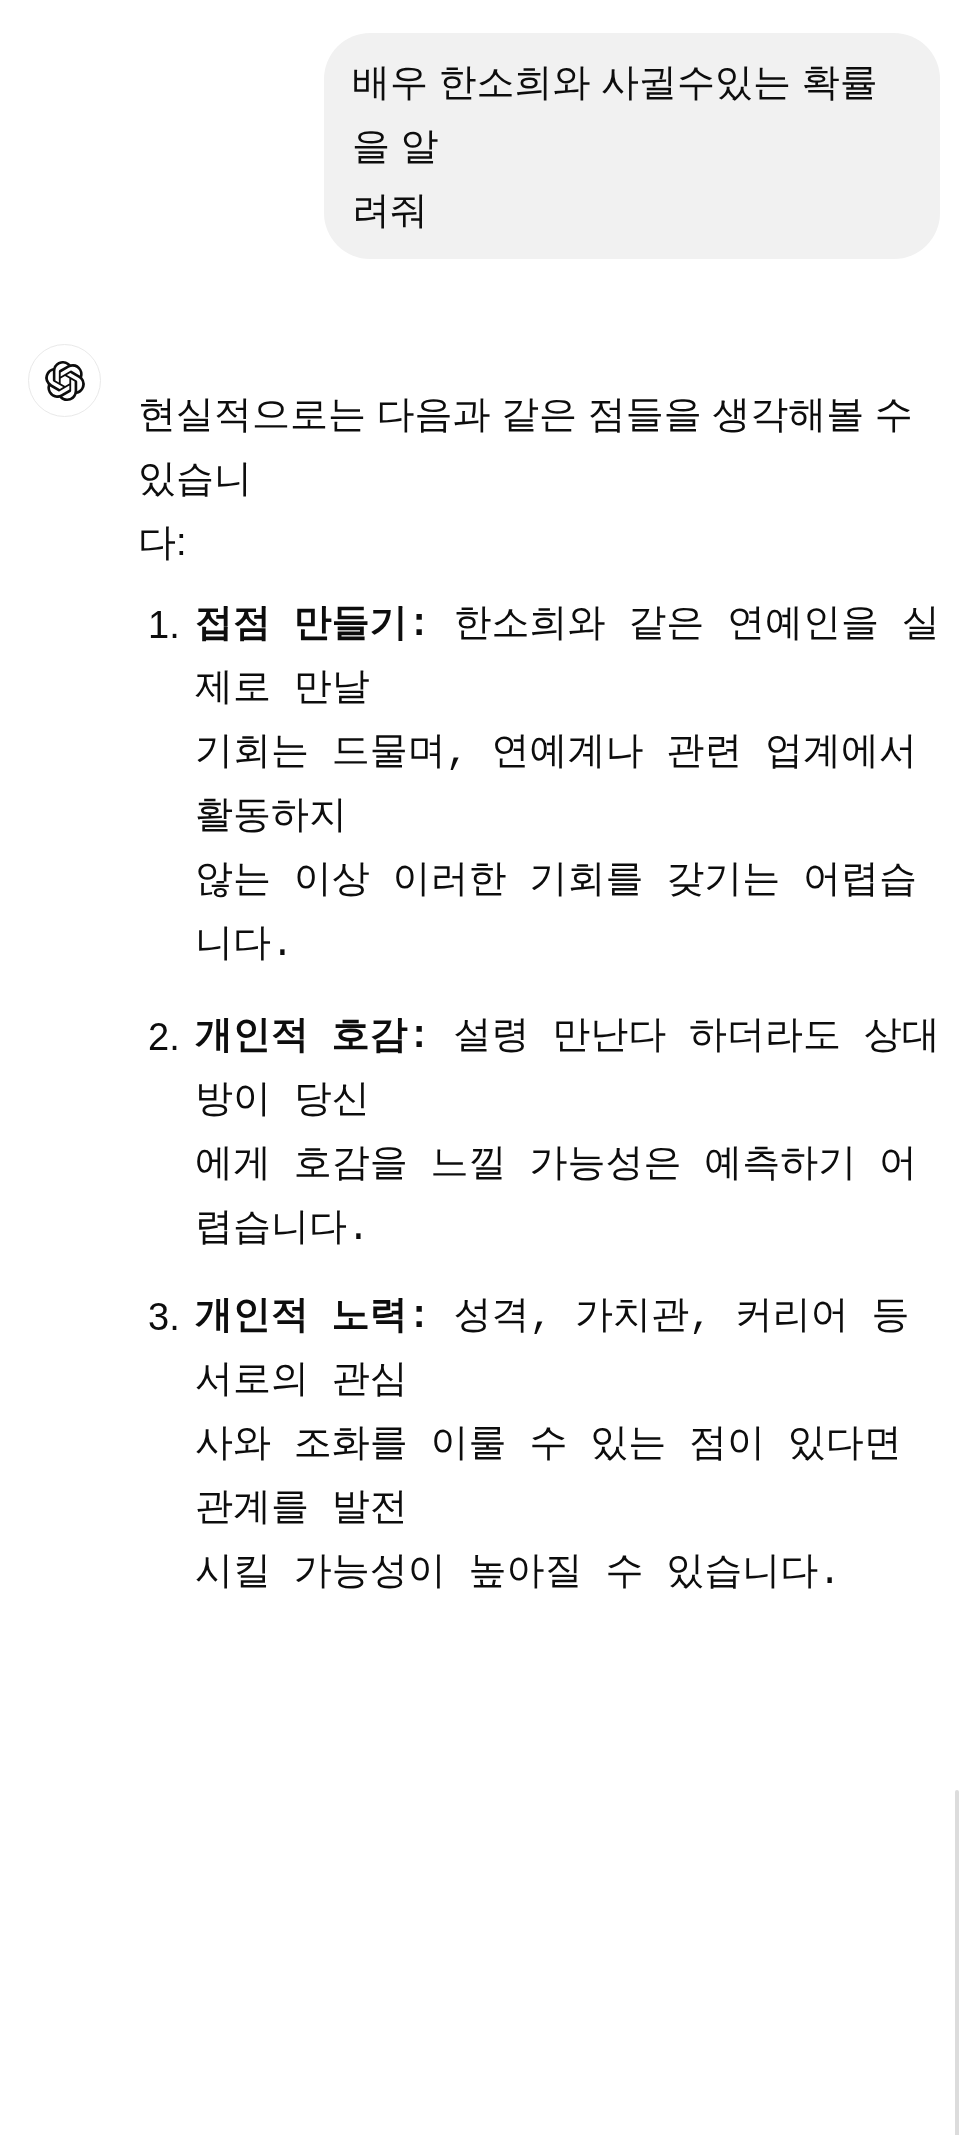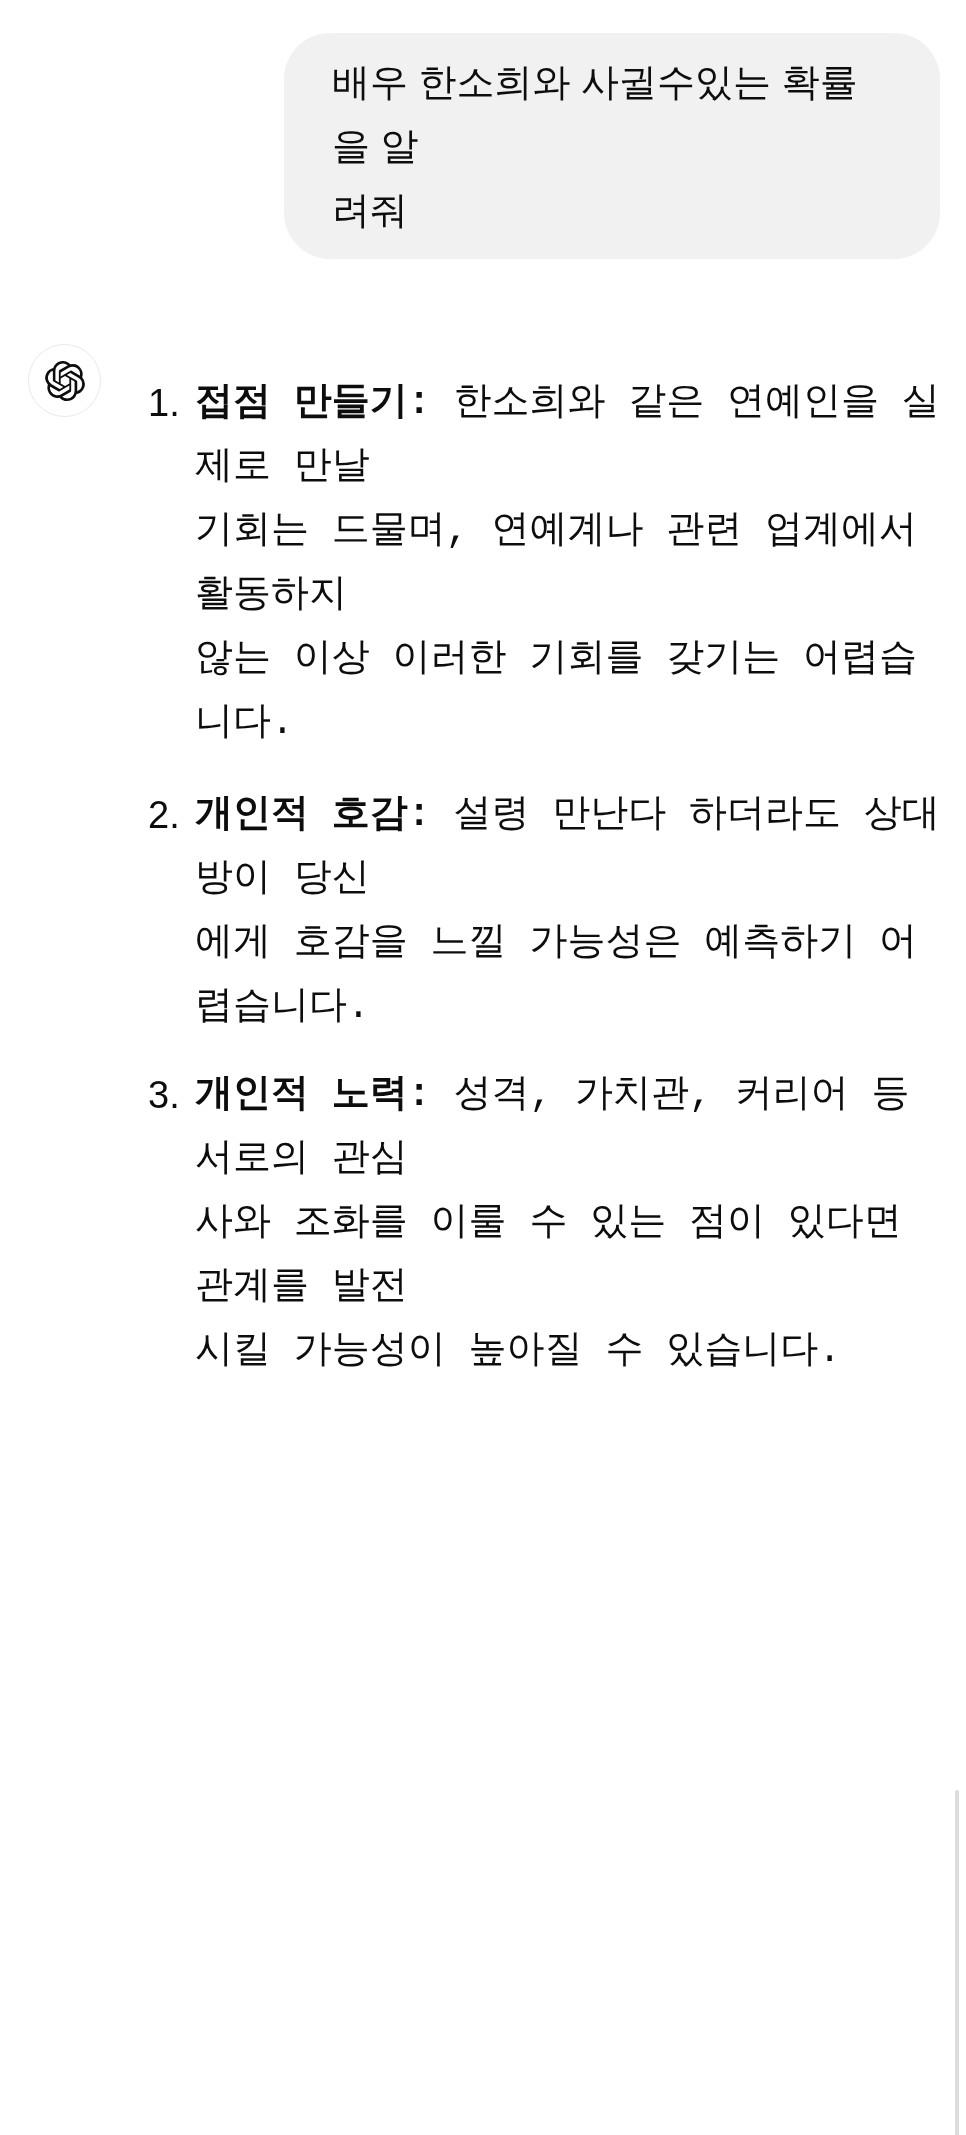--- a/index.html
+++ b/index.html
@@ -9,21 +9,21 @@
     color:#0d0d0d;overflow:hidden;
   }
   .page{position:relative;width:966px;height:2135px;}
 
   
   .user-row{display:flex;justify-content:flex-end;}
   .user-row-1{margin-top:33px;padding-right:26px;}
   .bubble{
     background:#f1f1f1;
     border-radius:46px;
-    padding:17px 48px;
+    padding:17px 28px;
     max-width:560px;
     font-size:38px;line-height:64px;
     white-space:pre-line;
     text-align:left;
   }
 
   
   .assistant-row{display:flex;align-items:flex-start;padding-left:28px;padding-right:26px;}
   .assistant-row-1{margin-top:85px;}
   .avatar{
@@ -66,20 +66,22 @@
 려줘</div>
   </div>
 
   <div class="assistant-row assistant-row-1">
     <div class="avatar">
       <svg viewBox="0 0 24 24" fill="#0d0d0d">
         <path d="M22.2819 9.8211a5.9847 5.9847 0 0 0-.5157-4.9108 6.0462 6.0462 0 0 0-6.5098-2.9A6.0651 6.0651 0 0 0 4.9807 4.1818a5.9847 5.9847 0 0 0-3.9977 2.9 6.0462 6.0462 0 0 0 .7427 7.0966 5.98 5.98 0 0 0 .511 4.9107 6.051 6.051 0 0 0 6.5146 2.9001A5.9847 5.9847 0 0 0 13.2599 24a6.0557 6.0557 0 0 0 5.7718-4.2058 5.9894 5.9894 0 0 0 3.9977-2.9001 6.0557 6.0557 0 0 0-.7475-7.073zm-9.022 12.6081a4.4755 4.4755 0 0 1-2.8764-1.0408l.1419-.0804 4.7783-2.7582a.7948.7948 0 0 0 .3927-.6813v-6.7369l2.02 1.1686a.071.071 0 0 1 .038.052v5.5826a4.504 4.504 0 0 1-4.4945 4.4944zm-9.6607-4.1254a4.4708 4.4708 0 0 1-.5346-3.0137l.142.0852 4.783 2.7582a.7712.7712 0 0 0 .7806 0l5.8428-3.3685v2.3324a.0804.0804 0 0 1-.0332.0615L9.74 19.9502a4.4992 4.4992 0 0 1-6.1408-1.6464zM2.3408 7.8956a4.485 4.485 0 0 1 2.3655-1.9728V11.6a.7664.7664 0 0 0 .3879.6765l5.8144 3.3543-2.0201 1.1685a.0757.0757 0 0 1-.071 0l-4.8303-2.7865A4.504 4.504 0 0 1 2.3408 7.8956zm16.5963 3.8558L13.1038 8.364 15.1192 7.2a.0757.0757 0 0 1 .071 0l4.8303 2.7913a4.4944 4.4944 0 0 1-.6765 8.1042v-5.6772a.79.79 0 0 0-.407-.667zm2.0107-3.0231l-.142-.0852-4.7735-2.7818a.7759.7759 0 0 0-.7854 0L9.409 9.2297V6.8974a.0662.0662 0 0 1 .0284-.0615l4.8303-2.7866a4.4992 4.4992 0 0 1 6.6802 4.66zM8.3065 12.863l-2.02-1.1638a.0804.0804 0 0 1-.038-.0567V6.0742a4.4992 4.4992 0 0 1 7.3757-3.4537l-.142.0805L8.704 5.459a.7948.7948 0 0 0-.3927.6813zm1.0976-2.3654l2.602-1.4998 2.6069 1.4998v2.9994l-2.5974 1.4997-2.6067-1.4997z"></path>
       </svg>
     </div>
     <div class="assistant-content">
+      <p class="p-lead">현실적으로는 다음과 같은 점들을 생각해볼 수 있습니
+다:</p>
 
       <div class="num-list">
         <div class="list-item">
           <span class="li-num">1.</span>
           <div class="li-text"><span class="li-title">접점 만들기:</span><span> 한소희와 같은 연예인을 실제로 만날
 기회는 드물며, 연예계나 관련 업계에서 활동하지
 않는 이상 이러한 기회를 갖기는 어렵습니다.</span></div>
         </div>
         <div class="list-item">
           <span class="li-num">2.</span>

